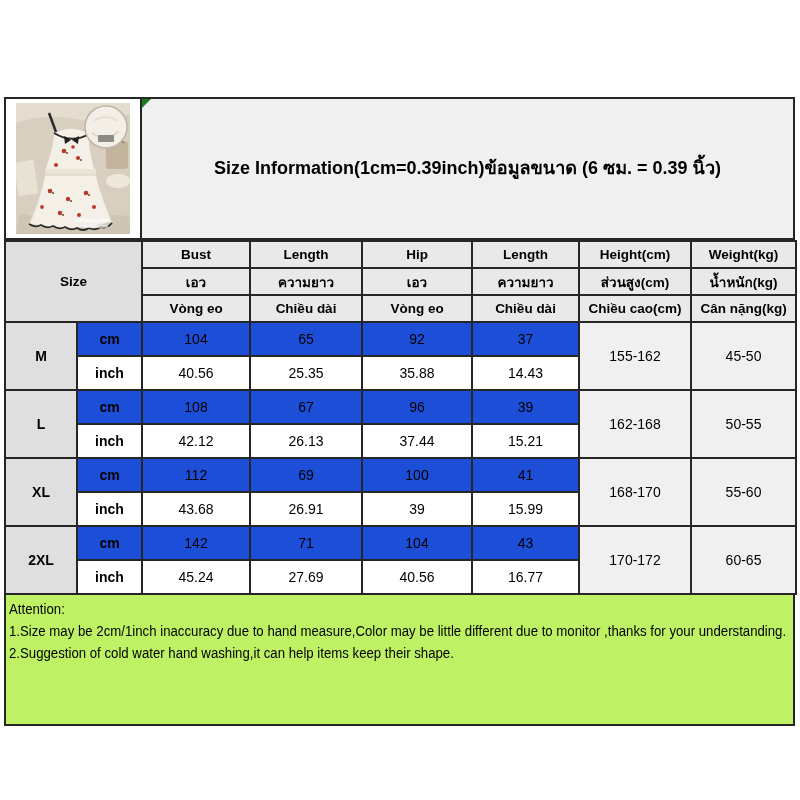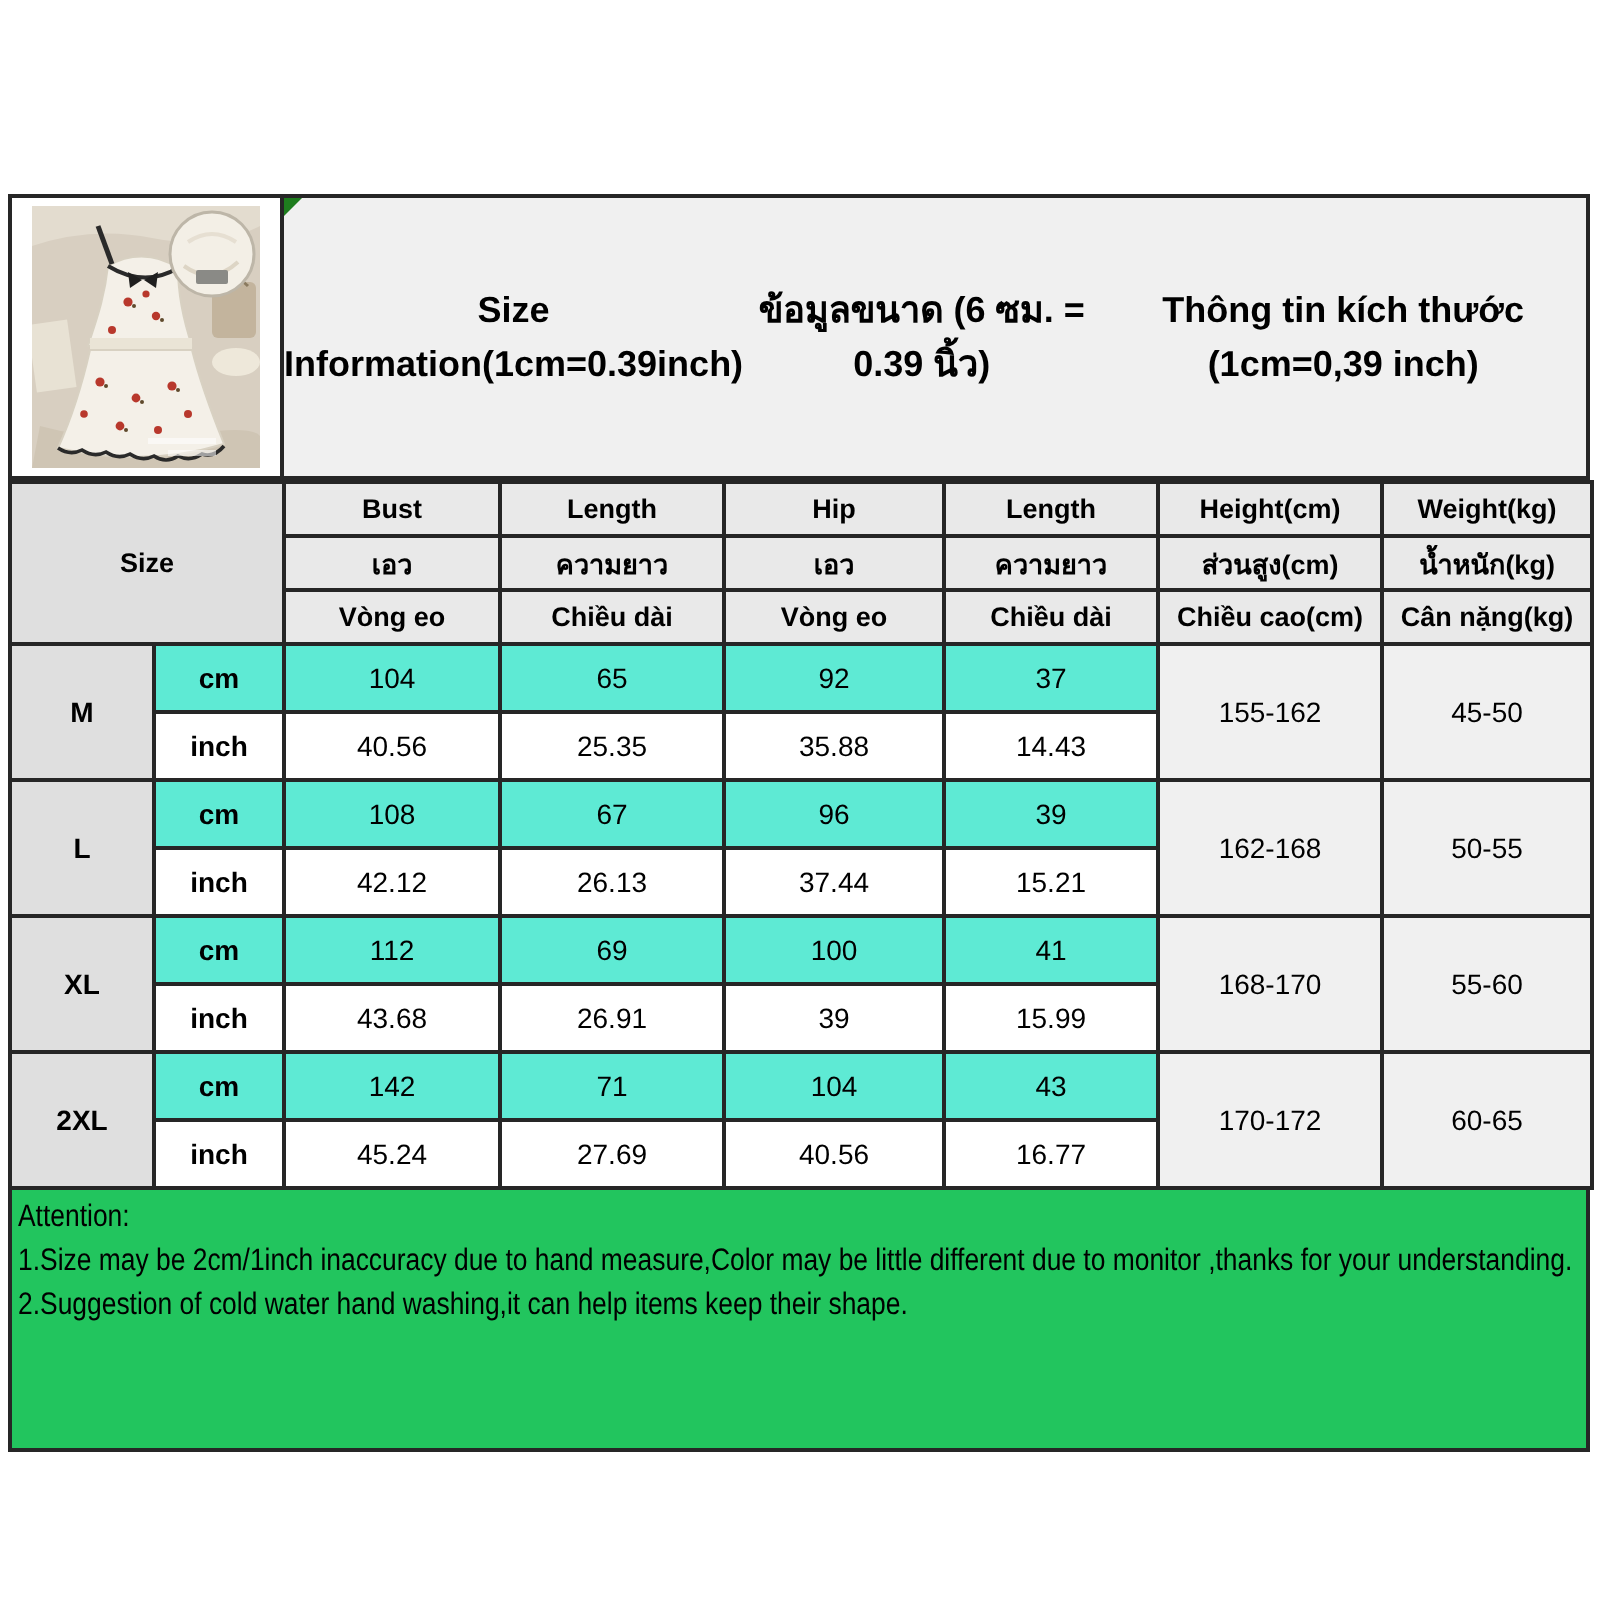--- a/index.html
+++ b/index.html
@@ -36,29 +36,29 @@
   }
   table.size-table td {
     border:2px solid #262626; text-align:center; vertical-align:middle;
     padding:0; overflow:hidden; white-space:nowrap;
   }
   tr.hrow td { height:25px; font-weight:bold; font-size:13.5px; background:#e9e9e9;margin-left:19px; }
   tr.drow td { height:32px; font-size:14px; background:#ffffff; }
   td.size-big { background:#dfdfdf !important; font-size:28px; font-weight:bold; }
   td.size-label { background:#dfdfdf !important; font-weight:bold; font-size:17px; }
   td.unit { font-weight:bold; font-size:14px; }
-  tr.cm-row td { background:#5eead4; }
+  tr.cm-row td { background:#1d4ed8; }
   tr.inch-row td { background:#ffffff; }
   td.range { background:#f0f0f0 !important; font-weight:normal; font-size:14px; }
 
   
   .attention-box {
     box-sizing:border-box; width:791px; height:131px;
     border:2px solid #262626; border-top:none;
-    background:#22c55e; padding:3px 0 0 3px; overflow:hidden;
+    background:#bef264; padding:3px 0 0 3px; overflow:hidden;
   }
   .attention-inner {
     width:925px; transform:scaleX(0.852); transform-origin:0 0;
     font-size:15.5px; line-height:1.42; letter-spacing:0;
   }
   .attention-inner p { margin:0; }
 </style>
 </head>
 <body>
 
@@ -113,21 +113,20 @@
         <rect x="82" y="32" width="16" height="7" rx="1" fill="#8a8a86"></rect>
 
         <rect x="58" y="116" width="34" height="3" fill="#ffffff" opacity="0.55"></rect>
         <rect x="68" y="122" width="24" height="3" fill="#ffffff" opacity="0.55"></rect>
       </svg>
     </div>
     <div class="title-box">
       <div class="green-corner"></div>
       <div class="title-line">Size Information(1cm=0.39inch)</div>
       <div class="title-line">ข้อมูลขนาด (6 ซม. = 0.39 นิ้ว)</div>
-      <div class="title-line">Thông tin kích thước (1cm=0,39 inch)</div>
     </div>
   </div>
 
   <table class="size-table">
     <colgroup>
       <col style="width:72px">
         <col style="width:65px">
         <col style="width:108px">
         <col style="width:112px">
       <col style="width:110px">

